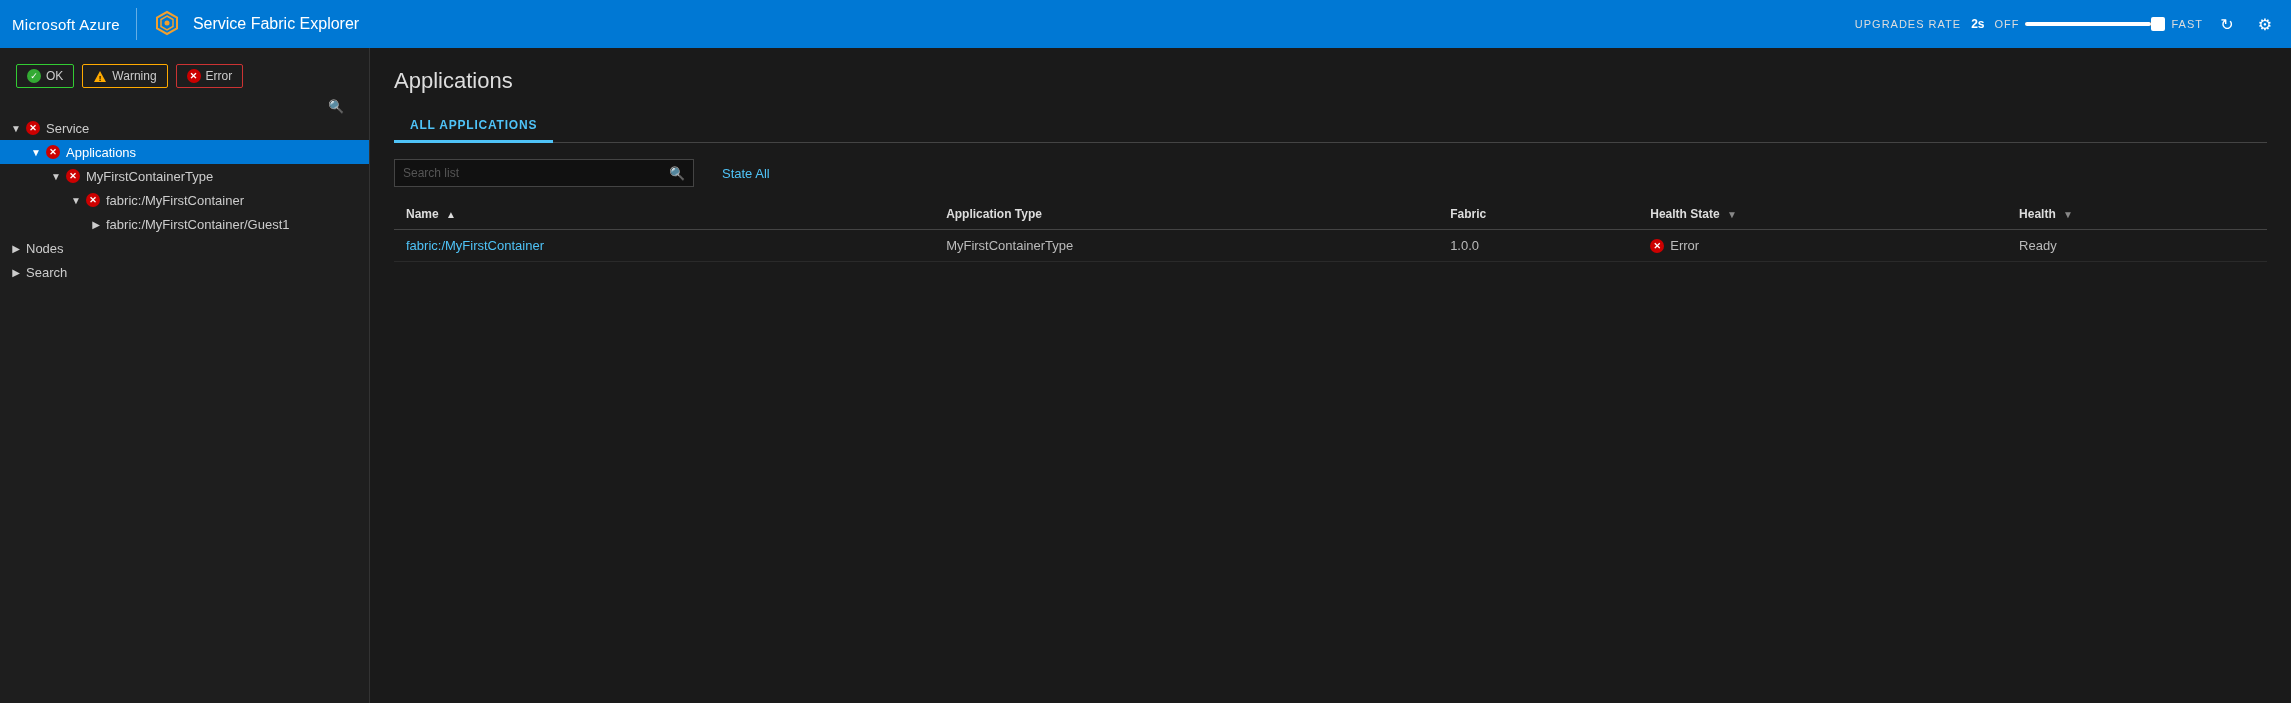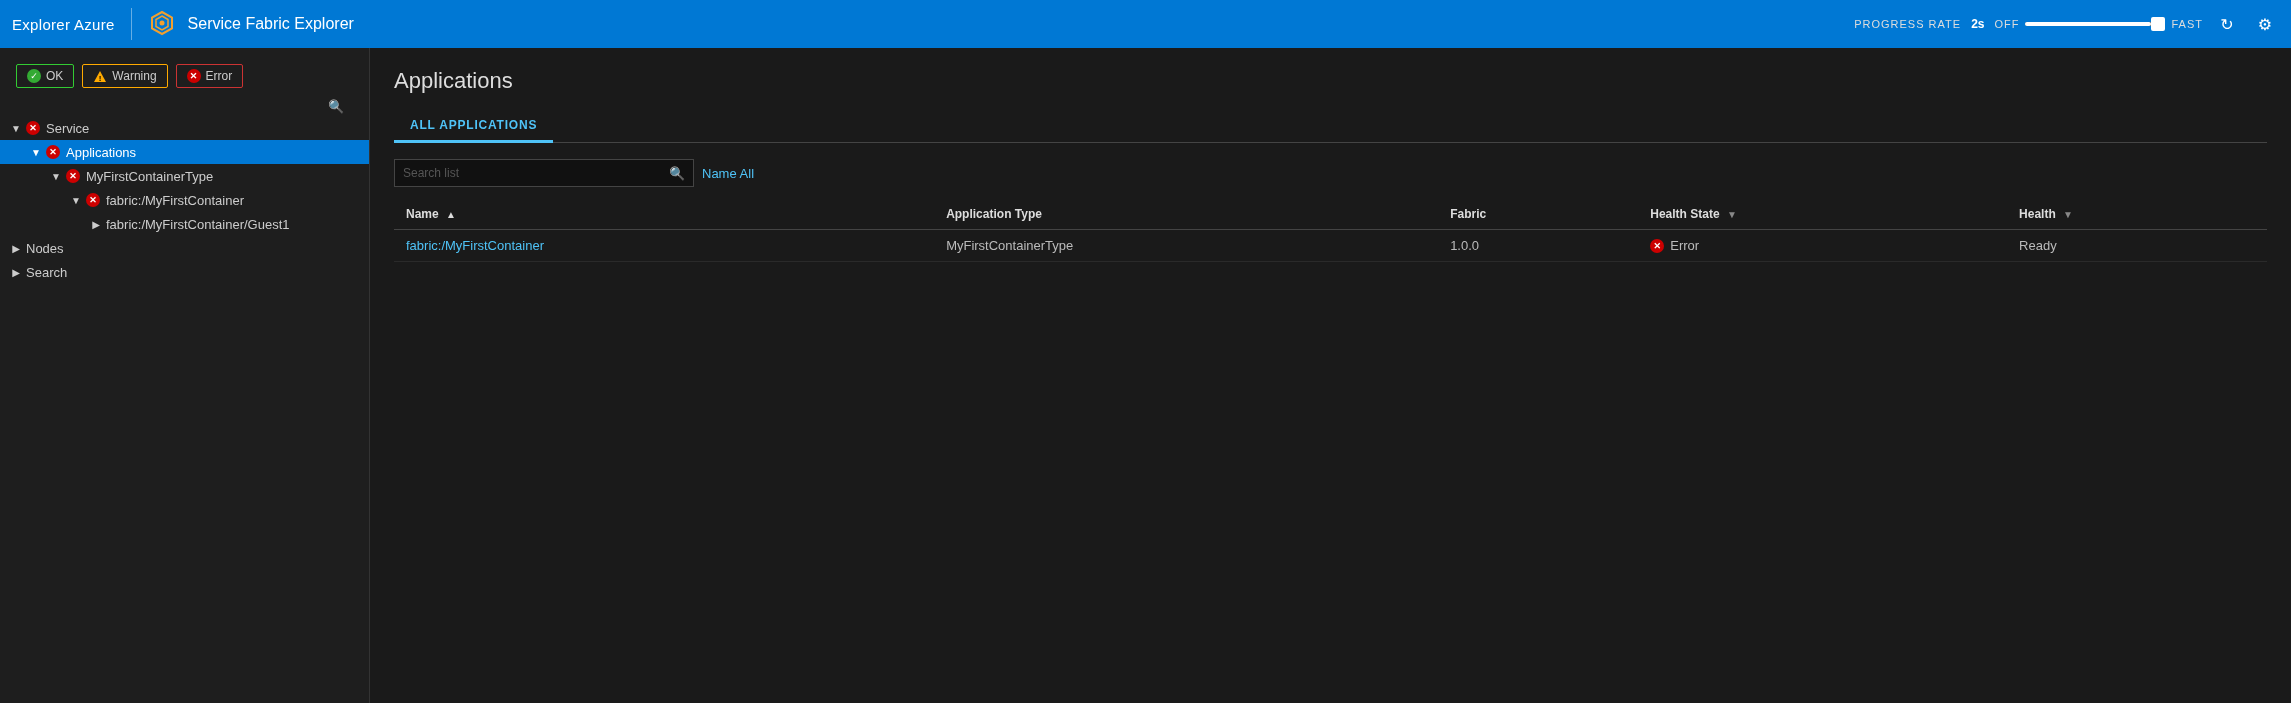--- a/index.html
+++ b/index.html
@@ -237,21 +237,21 @@
       margin-bottom: -1px;
     }
     .tab.active {
       color: #4fc3f7;
       border-bottom-color: #4fc3f7;
     }
 
     .search-list-wrap {
       display: flex;
       align-items: center;
-      gap: 8px;
+      gap: 28px;
       margin-bottom: 12px;
     }
     .search-list-input-wrap {
       position: relative;
       width: 300px;
     }
     .search-list-input {
       width: 100%;
       background: #111;
       border: 1px solid #444;
@@ -314,32 +314,32 @@
       display: flex;
       align-items: center;
       gap: 6px;
       color: #bbb;
     }
   </style>
 </head>
 <body>
 
 <div class="topbar">
-  <span class="topbar-brand">Explorer Azure</span>
+  <span class="topbar-brand">Microsoft Azure</span>
   <div class="topbar-divider"></div>
 
   <svg class="topbar-logo" viewBox="0 0 28 28" fill="none" xmlns="http://www.w3.org/2000/svg">
     <polygon points="14,2 24,7.5 24,18.5 14,24 4,18.5 4,7.5" stroke="#f0a030" stroke-width="2" fill="none"></polygon>
     <polygon points="14,6 20,9.5 20,16.5 14,20 8,16.5 8,9.5" stroke="#f0a030" stroke-width="1.5" fill="none"></polygon>
     <circle cx="14" cy="13" r="2.5" fill="#f0a030"></circle>
   </svg>
   <span class="topbar-app-title">Service Fabric Explorer</span>
   <div class="topbar-spacer"></div>
   <div class="topbar-controls">
-    <span class="topbar-label">PROGRESS RATE</span>
+    <span class="topbar-label">UPGRADES RATE</span>
     <span class="topbar-value">2s</span>
     <div class="slider-container">
       <span class="topbar-label">OFF</span>
       <div class="slider-track">
         <div class="slider-fill"></div>
         <div class="slider-thumb"></div>
       </div>
       <span class="topbar-label">FAST</span>
     </div>
     <div class="topbar-icon-btn" title="Refresh">↻</div>
@@ -424,21 +424,21 @@
 
     <div class="tabs">
       <div class="tab active">ALL APPLICATIONS</div>
     </div>
 
     <div class="search-list-wrap">
       <div class="search-list-input-wrap">
         <input class="search-list-input" type="text" placeholder="Search list" style="">
         <span class="search-list-icon">🔍</span>
       </div>
-      <button class="reset-all-btn">Name All</button>
+      <button class="reset-all-btn">State All</button>
     </div>
 
     <table class="data-table">
       <thead>
         <tr>
           <th>
             <span>Name</span>
             <span class="sort-icon">▲</span>
           </th>
           <th>

